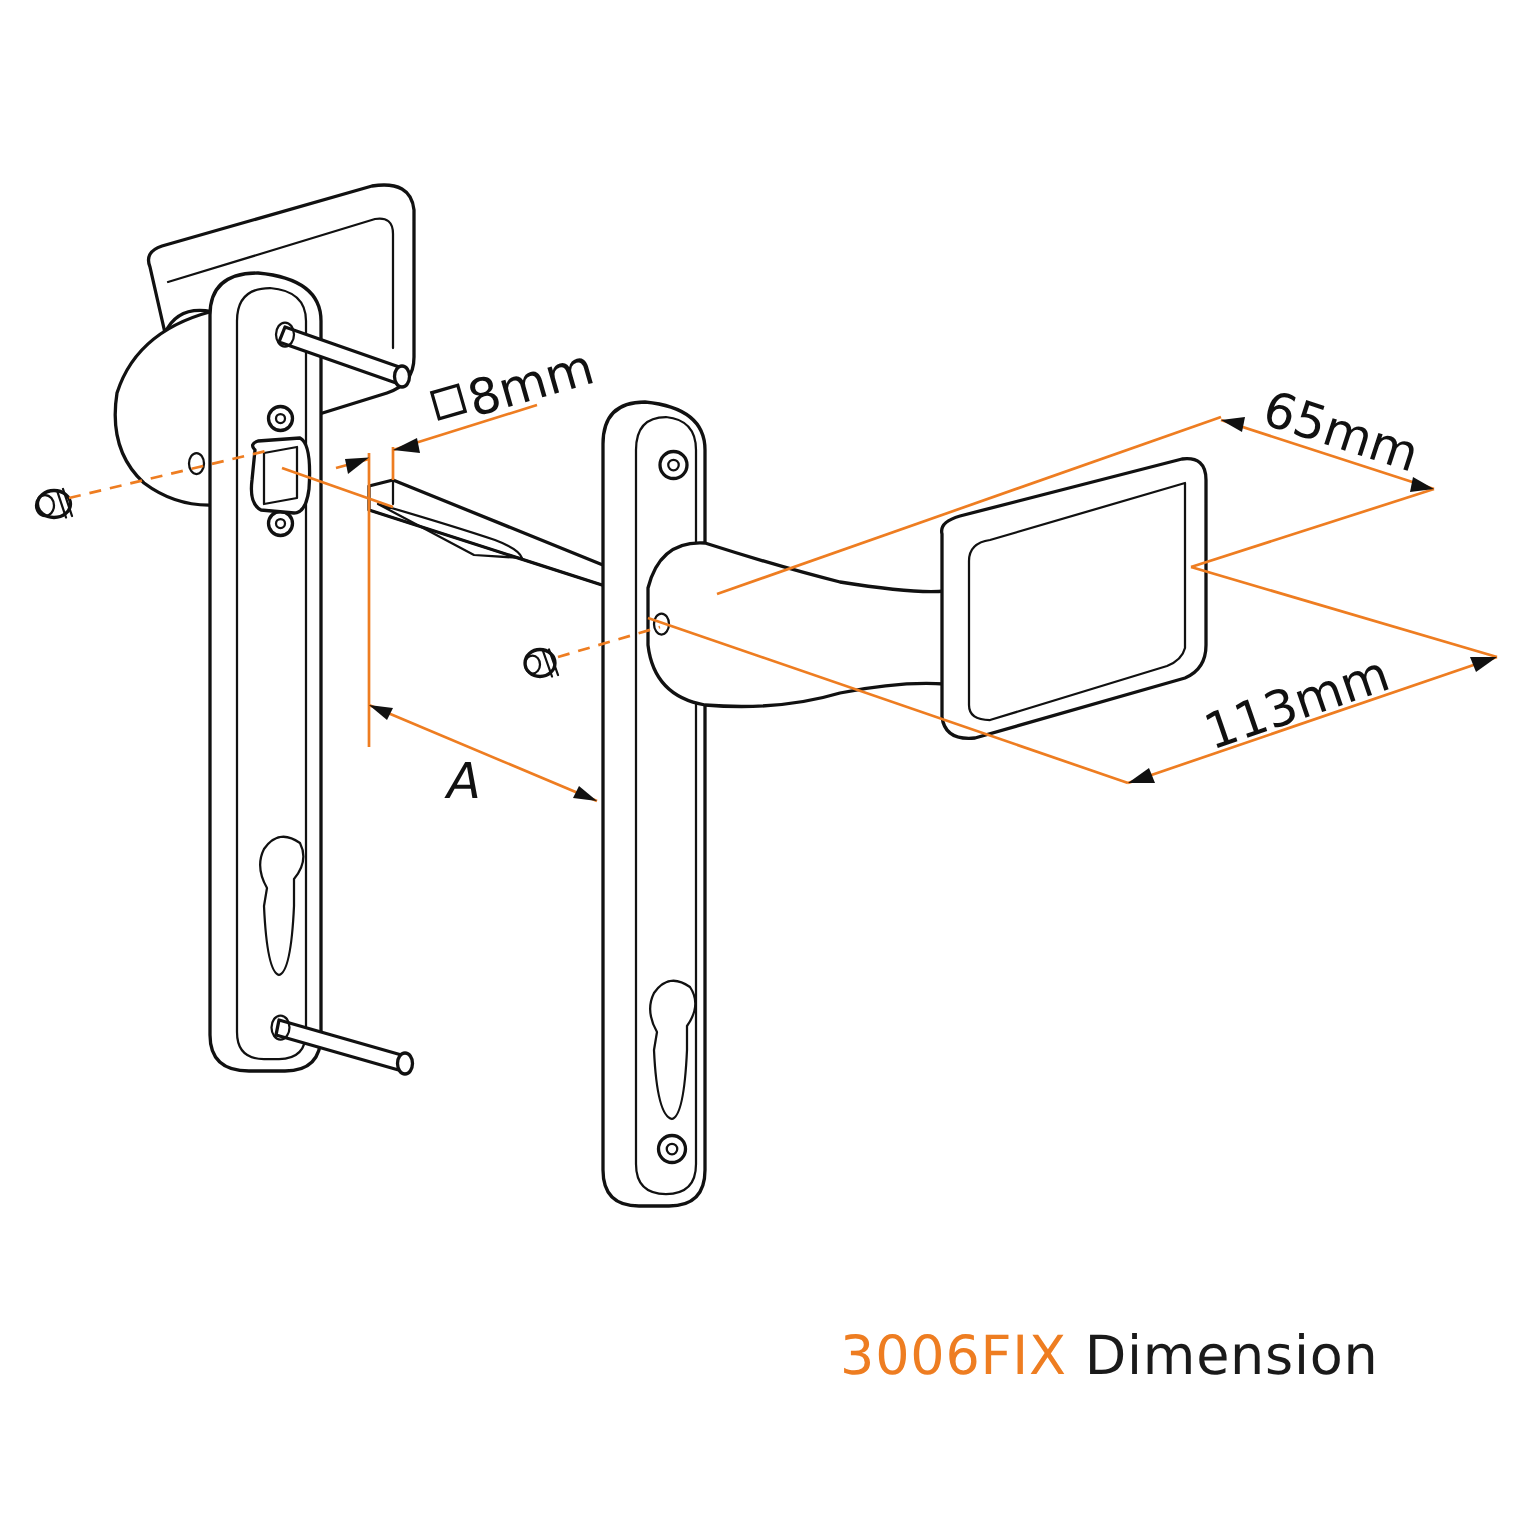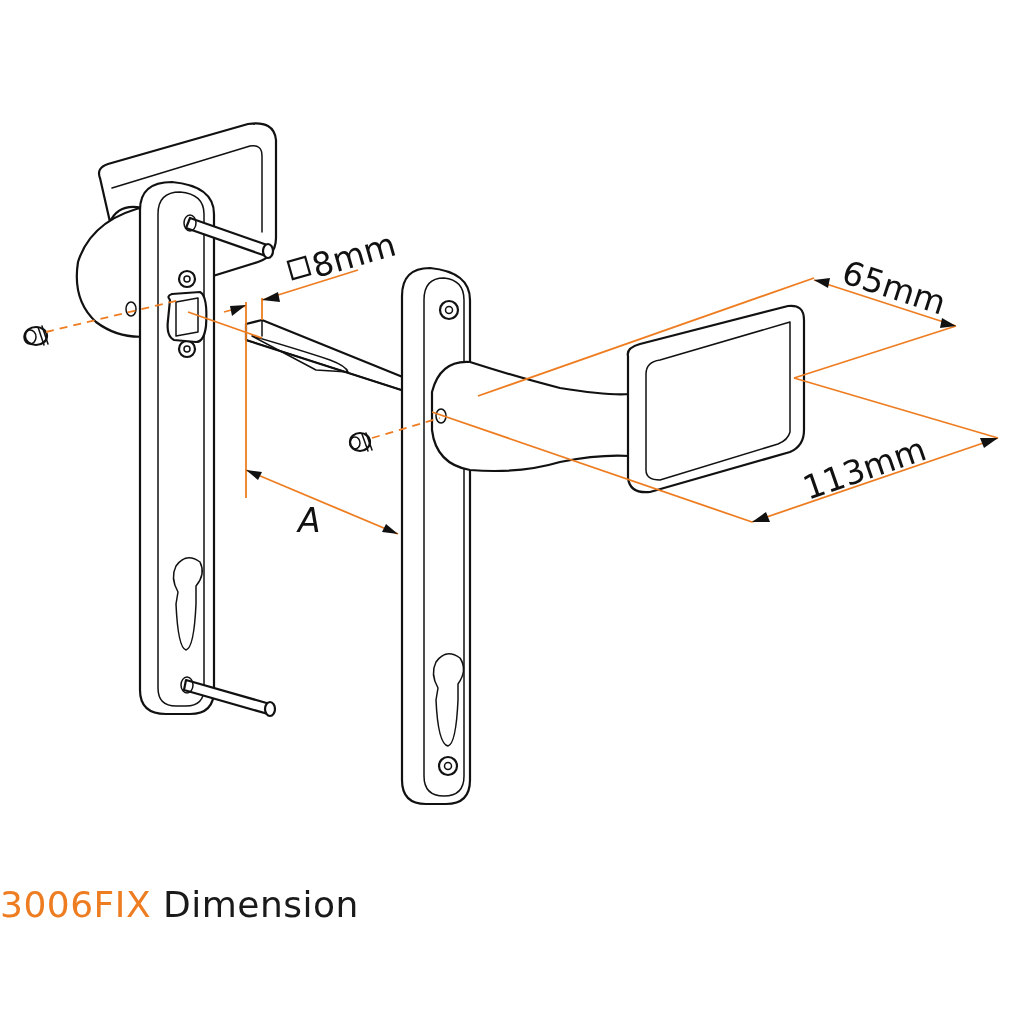--- a/index.html
+++ b/index.html
@@ -5,21 +5,21 @@
     html, body { margin: 0; padding: 0; background: #ffffff; }
     body { width: 1024px; height: 1024px; position: relative; overflow: hidden; font-family: "DejaVu Sans", sans-serif; }
     #canvas { position: absolute; left: 0; top: 0; width: 1024px; height: 1024px; }
     svg text { font-family: "DejaVu Sans", sans-serif; }
     .ink { fill: #ffffff; stroke: #111111; stroke-width: 2.2; stroke-linejoin: round; stroke-linecap: round; }
     .ink-thin { fill: none; stroke: #111111; stroke-width: 1.5; stroke-linejoin: round; stroke-linecap: round; }
     .dim { fill: none; stroke: #ee7d21; stroke-width: 1.8; }
     .dim-dash { fill: none; stroke: #ee7d21; stroke-width: 1.8; stroke-dasharray: 8 6; }
     .arrow { fill: #111111; }
     .dim-label { font-size: 33px; fill: #111111; }
-    #caption { position: absolute; left: 0; top: 884px; width: 919px; text-align: left; font-size: 36px; letter-spacing: 0.5px; }
+    #caption { position: absolute; left: 0; top: 884px; width: 919px; text-align: right; font-size: 36px; letter-spacing: 0.5px; }
     #caption .code { color: #ee7d21; }
     #caption .word { color: #1a1a1a; }
   </style>
 </head>
 <body>
 
 <svg id="canvas" viewBox="0 0 1024 1024" xmlns="http://www.w3.org/2000/svg">
 
   <g>
 

